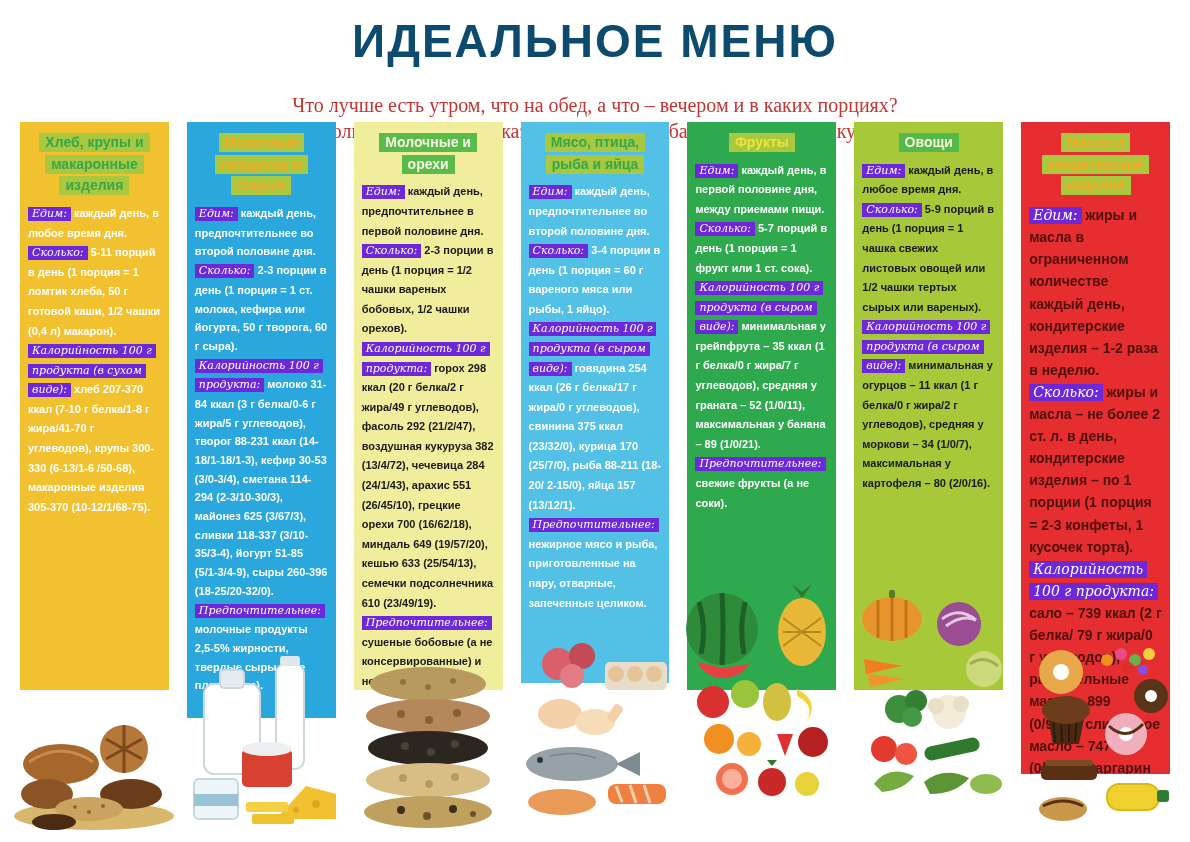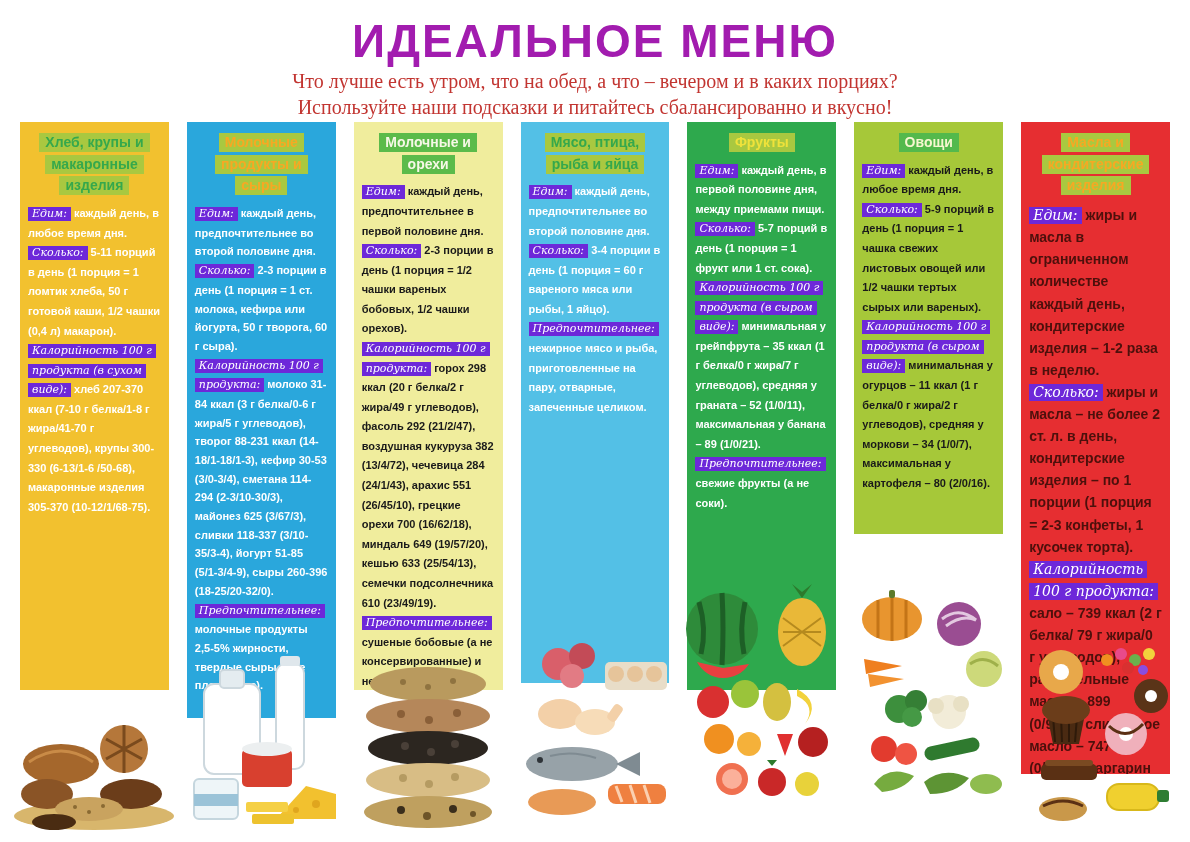--- a/index.html
+++ b/index.html
@@ -2,51 +2,51 @@
 <html><head>
 <meta charset="utf-8">
 <style>
   html,body{margin:0;padding:0}
   body{
     width:1190px;height:842px;background:#ffffff;position:relative;overflow:hidden;
     font-family:"Liberation Sans",sans-serif;
   }
   .header{position:absolute;top:0;left:0;width:1190px;text-align:center}
   .main-title{margin-top:14px;font-size:46px;font-weight:bold;color:#d8302c;letter-spacing:2px}
-  .subtitle{margin-top:0;font-family:"Liberation Serif",serif;color:#c23531;font-size:20px;line-height:1.3}
+  .subtitle{margin-top:24px;font-family:"Liberation Serif",serif;color:#c23531;font-size:20px;line-height:1.3}
   .cols{position:absolute;top:122px;left:20px;width:1150px;height:716px;display:flex;gap:18px}
   .col{position:relative;flex:1;min-width:0}
   .panel{background:var(--panel);color:var(--text);padding:10px 8px 6px;box-sizing:border-box;overflow:hidden}
   .col-1 .panel{height:568px}
   .col-2 .panel{height:596px}
   .col-3 .panel{height:568px}
   .col-4 .panel{height:561px}
   .col-5 .panel{height:568px}
-  .col-6 .panel{height:412px}
+  .col-6 .panel{height:568px}
   .col-7 .panel{height:652px}
   .col-title{text-align:center;font-weight:bold;font-size:14px;line-height:1.55;margin-bottom:7px}
   .col-title span{
     background:var(--title-bg);color:var(--title-text);padding:1px 6px 2px;
     -webkit-box-decoration-break:clone;box-decoration-break:clone;
   }
   .panel p{margin:0;font-size:11px;font-weight:bold;line-height:1.78;word-wrap:break-word}
   .col-7 .panel p{line-height:1.58;font-size:14px}
   .col-2 .panel p{line-height:1.7}
   .lbl{
     font-family:"DejaVu Serif",serif;font-style:italic;font-weight:normal;
     background:#6d28d9;color:#fff;padding:0 4px 1px;
     -webkit-box-decoration-break:clone;box-decoration-break:clone;
   }
   .photo{position:absolute;bottom:4px;left:50%;transform:translateX(-50%)}
 </style>
 </head>
 <body>
 
 <div class="header">
-  <div class="main-title" style="color: #a21caf;">ИДЕАЛЬНОЕ МЕНЮ</div>
+  <div class="main-title" style="color: #0c4a6e;">ИДЕАЛЬНОЕ МЕНЮ</div>
   <div class="subtitle">
     <div>Что лучше есть утром, что на обед, а что – вечером и в каких порциях?</div>
     <div>Используйте наши подсказки и питайтесь сбалансированно и вкусно!</div>
   </div>
 </div>
 
 <div class="cols">
 
   <div class="col col-1" style="--panel: #f2c12f; --text: #ffffff; --title-bg: #a9c840; --title-text: #35a84c;">
     <div class="panel">
@@ -66,21 +66,21 @@
       <ellipse cx="80" cy="165" rx="34" ry="12" fill="#c9a35f"></ellipse>
       <circle cx="66" cy="163" r="2" fill="#8a6a33"></circle>
         <circle cx="80" cy="168" r="2" fill="#8a6a33"></circle>
         <circle cx="94" cy="162" r="2" fill="#8a6a33"></circle>
       <ellipse cx="45" cy="178" rx="22" ry="8" fill="#4a2c12"></ellipse>
     </svg>
   </div>
 
   <div class="col col-2" style="--panel: #2aa7dc; --text: #ffffff; --title-bg: #a9c840; --title-text: #f7a823;">
     <div class="panel">
-      <div class="col-title"><span>Молочные продукты и сыры</span></div>
+      <div class="col-title"><span>Молочные продукты и сырых</span></div>
       <p><span class="lbl">Едим:</span> <span>каждый день, предпочтительнее во второй половине дня.</span></p>
       <p><span class="lbl">Сколько:</span> <span>2-3 порции в день (1 порция = 1 ст. молока, кефира или йогурта, 50 г творога, 60 г сыра).</span></p>
       <p><span class="lbl">Калорийность 100 г продукта:</span> <span>молоко 31-84 ккал (3 г белка/0-6 г жира/5 г углеводов), творог 88-231 ккал (14-18/1-18/1-3), кефир 30-53 (3/0-3/4), сметана 114-294 (2-3/10-30/3), майонез 625 (3/67/3), сливки 118-337 (3/10-35/3-4), йогурт 51-85 (5/1-3/4-9), сыры 260-396 (18-25/20-32/0).</span></p>
       <p><span class="lbl">Предпочтительнее:</span> <span>молочные продукты 2,5-5% жирности, твердые сыры (а не плавленые).</span></p>
     </div>
     <svg class="photo" width="170" height="190" viewBox="0 0 170 190" aria-label="молоко, йогурт, сметана, творог и сыр">
       <rect x="28" y="40" width="56" height="90" rx="10" fill="#ffffff" stroke="#cdd8de" stroke-width="2"></rect>
       <rect x="44" y="26" width="24" height="18" rx="4" fill="#e4ecf0" stroke="#cdd8de" stroke-width="2"></rect>
       <rect x="100" y="20" width="28" height="105" rx="9" fill="#ffffff" stroke="#cdd8de" stroke-width="2"></rect>
       <rect x="104" y="12" width="20" height="10" rx="3" fill="#dfe7ec"></rect>
@@ -127,20 +127,21 @@
         <circle cx="110" cy="165" r="4" fill="#3a2e1c"></circle>
         <circle cx="130" cy="170" r="3" fill="#6d5428"></circle>
     </svg>
   </div>
 
   <div class="col col-4" style="--panel: #53c0e6; --text: #ffffff; --title-bg: #a9c840; --title-text: #35a84c;">
     <div class="panel">
       <div class="col-title"><span>Мясо, птица, рыба и яйца</span></div>
       <p><span class="lbl">Едим:</span> <span>каждый день, предпочтительнее во второй половине дня.</span></p>
       <p><span class="lbl">Сколько:</span> <span>3-4 порции в день (1 порция = 60 г вареного мяса или рыбы, 1 яйцо).</span></p>
+      <p><span class="lbl">Калорийность 100 г продукта (в сыром виде):</span> <span>говядина 254 ккал (26 г белка/17 г жира/0 г углеводов), свинина 375 ккал (23/32/0), курица 170 (25/7/0), рыба 88-211 (18-20/ 2-15/0), яйца 157 (13/12/1).</span></p>
       <p><span class="lbl">Предпочтительнее:</span> <span>нежирное мясо и рыба, приготовленные на пару, отварные, запеченные целиком.</span></p>
     </div>
     <svg class="photo" width="170" height="200" viewBox="0 0 170 200" aria-label="мясо, яйца, курица и рыба">
       <circle cx="48" cy="30" r="16" fill="#d95f6a"></circle>
         <circle cx="72" cy="22" r="13" fill="#c34b57"></circle>
         <circle cx="62" cy="42" r="12" fill="#e27b84"></circle>
       <rect x="95" y="28" width="62" height="28" rx="5" fill="#e8ddc8"></rect>
       <circle cx="106" cy="40" r="8" fill="#e6c49a"></circle>
         <circle cx="125" cy="40" r="8" fill="#e6c49a"></circle>
         <circle cx="144" cy="40" r="8" fill="#e6c49a"></circle>

